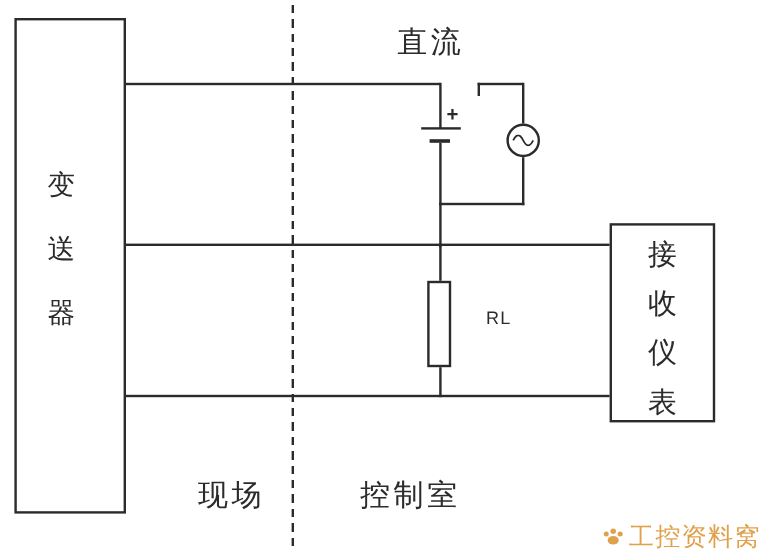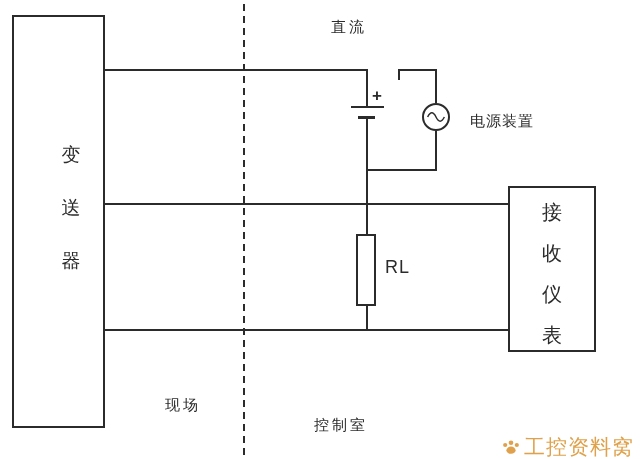--- a/index.html
+++ b/index.html
@@ -7,29 +7,29 @@
     --watermark:#DFA14B;
     --background:#ffffff;
   }
   html,body{margin:0;padding:0;background:#fff;}
   body{font-family:"Liberation Sans","DejaVu Sans",sans-serif;color:var(--line);}
   .stage{position:relative;width:640px;height:459px;background:var(--background);overflow:hidden;}
   .h{position:absolute;height:2px;background:var(--line);}
   .v{position:absolute;width:2px;background:var(--line);}
   .box{position:absolute;border:2px solid var(--line);background:transparent;box-sizing:border-box;}
   .vtext{position:absolute;text-align:center;word-break:break-all;letter-spacing:0;}
-  .t-label{top:128px;left:56px;width:30px;font-size:19px;line-height:53px;}
-  .r-label{top:192px;left:538px;width:28px;font-size:20px;line-height:41px;}
-  .lbl{position:absolute;font-size:15px;letter-spacing:3px;white-space:nowrap;text-align:right;}
+  .t-label{top:128px;left:36px;width:30px;font-size:23px;line-height:53px;}
+  .r-label{top:192px;left:538px;width:28px;font-size:24px;line-height:41px;}
+  .lbl{position:absolute;font-size:25px;letter-spacing:3px;white-space:nowrap;text-align:right;}
   .dashed{position:absolute;left:243px;top:4px;width:2px;height:451px;
           background:repeating-linear-gradient(to bottom,var(--line) 0 7px,transparent 7px 12px);}
   .circle{position:absolute;left:422px;top:103px;width:28px;height:28px;border:2px solid var(--line);
           border-radius:50%;box-sizing:border-box;display:flex;align-items:center;justify-content:center;}
   .plus{position:absolute;left:372px;top:86px;font-size:17px;font-weight:bold;letter-spacing:0;}
-  .rl{position:absolute;left:385px;top:257px;font-size:18px;letter-spacing:1px;}
+  .rl{position:absolute;left:405px;top:257px;font-size:15px;letter-spacing:1px;}
   .wm{position:absolute;left:502px;top:433px;display:flex;align-items:center;gap:4px;color:var(--watermark);}
   .wm-text{font-size:21px;letter-spacing:1px;}
 </style>
 </head>
 <body>
 
 <div class="stage">
 
   <div class="dashed"></div>
 
@@ -63,23 +63,22 @@
   <div class="h" style="left:105px;top:203px;width:403px;"></div>
 
   <div class="v" style="left:366px;top:203px;height:31px;"></div>
   <div class="box" style="left:356px;top:234px;width:20px;height:72px;"></div>
   <div class="v" style="left:366px;top:306px;height:25px;"></div>
   <div class="rl">RL</div>
 
   <div class="h" style="left:105px;top:329px;width:403px;"></div>
 
   <div class="lbl" style="left:331px;top:18px;">直流</div>
-  <div class="lbl" style="left:470px;top:112px;letter-spacing:1px;">电源装置</div>
   <div class="lbl" style="left:165px;top:396px;">现场</div>
-  <div class="lbl" style="left:314px;top:396px;margin-top:20px;">控制室</div>
+  <div class="lbl" style="left:300px;top:396px;">控制室</div>
 
   <div class="wm">
     <svg width="18" height="16" viewBox="0 0 18 16">
       <circle cx="3.2" cy="6" r="2.1" fill="#DFA14B"></circle>
       <circle cx="9" cy="3.8" r="2.3" fill="#DFA14B"></circle>
       <circle cx="14.8" cy="6" r="2.1" fill="#DFA14B"></circle>
       <ellipse cx="9" cy="11.2" rx="4.6" ry="3.6" fill="#DFA14B"></ellipse>
     </svg>
     <span class="wm-text">工控资料窝</span>
   </div>

